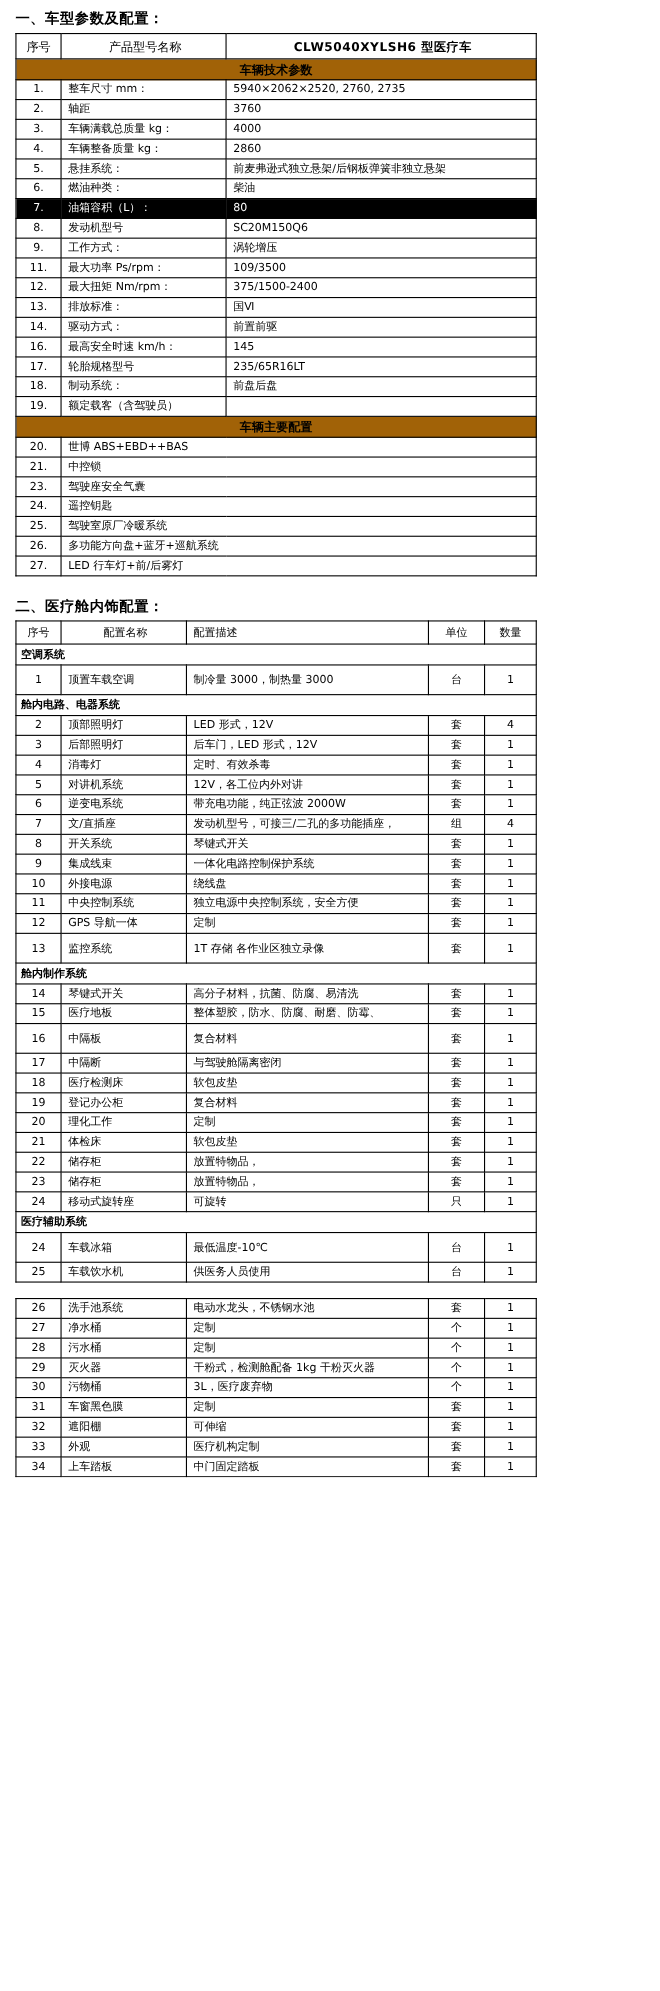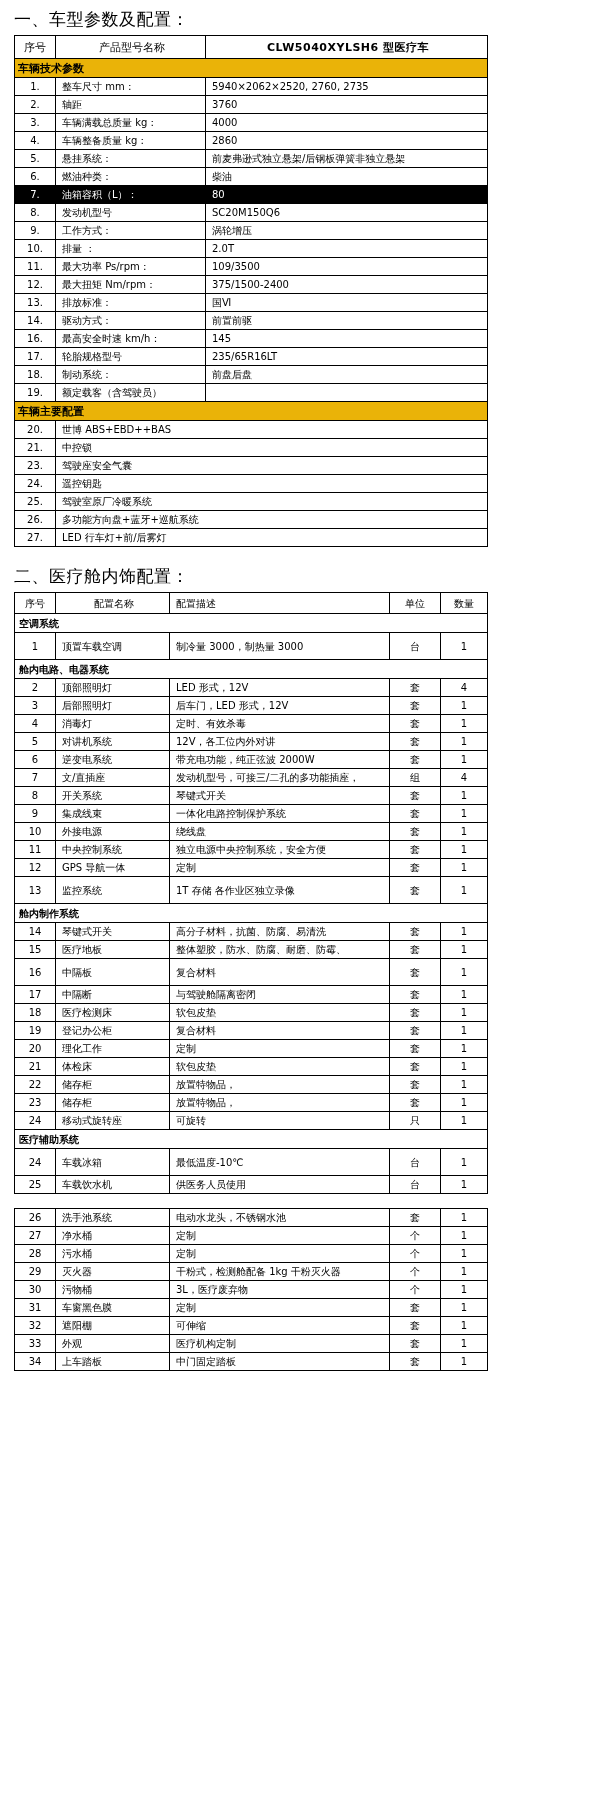--- a/index.html
+++ b/index.html
@@ -11,22 +11,22 @@
     width: 600px;
     font-family: "DejaVu Sans", "Liberation Sans", sans-serif;
     color: #000000;
   }
   .page {
     width: 600px;
     position: relative;
     padding: 0;
   }
   .section-title {
-    font-size: 17px;
-    font-weight: normal;
+    font-size: 13px;
+    font-weight: bold;
     margin: 8px 0 4px 14px;
     letter-spacing: 0.5px;
   }
   table {
     border-collapse: collapse;
     table-layout: fixed;
   }
   .tbl1 {
     width: 474px;
     margin-left: 14px;
@@ -55,21 +55,22 @@
     text-align: center;
     font-size: 11px;
     height: 22px;
     font-weight: normal;
   }
   .hdr td.modelname {
     font-weight: bold;
     letter-spacing: 0.5px;
   }
   .bandrow td {
-    background: #eab308;
+    background: #a16207;
+    text-align: center;
     font-weight: bold;
     font-size: 11px;
     height: 18px;
   }
   .rowhi td {
     background: #000000;
     color: #ffffff;
   }
   
   .tbl2 {
@@ -175,25 +176,20 @@
         </tr>
         <tr>
           <td class="num">8.</td>
           <td class="name">发动机型号</td>
           <td class="val">SC20M150Q6</td>
         </tr>
         <tr>
           <td class="num">9.</td>
           <td class="name">工作方式：</td>
           <td class="val">涡轮增压</td>
-        </tr>
-        <tr>
-          <td class="num">10.</td>
-          <td class="name">排量 ：</td>
-          <td class="val">2.0T</td>
         </tr>
         <tr>
           <td class="num">11.</td>
           <td class="name">最大功率 Ps/rpm：</td>
           <td class="val">109/3500</td>
         </tr>
         <tr>
           <td class="num">12.</td>
           <td class="name">最大扭矩  Nm/rpm：</td>
           <td class="val">375/1500-2400</td>

